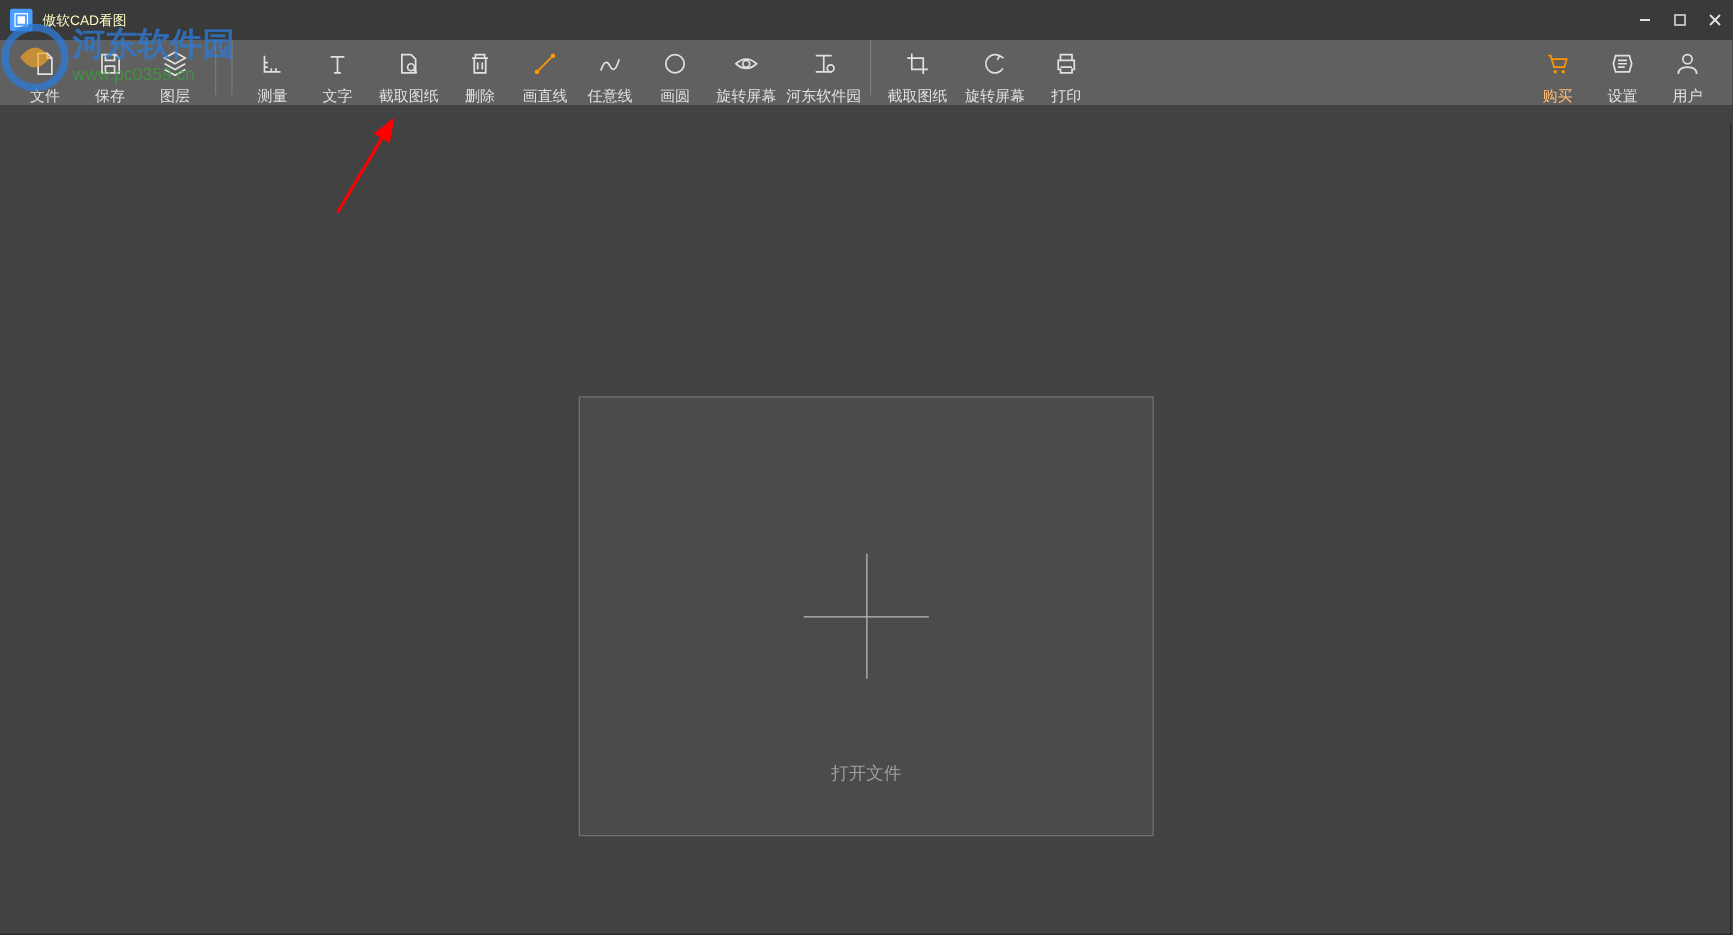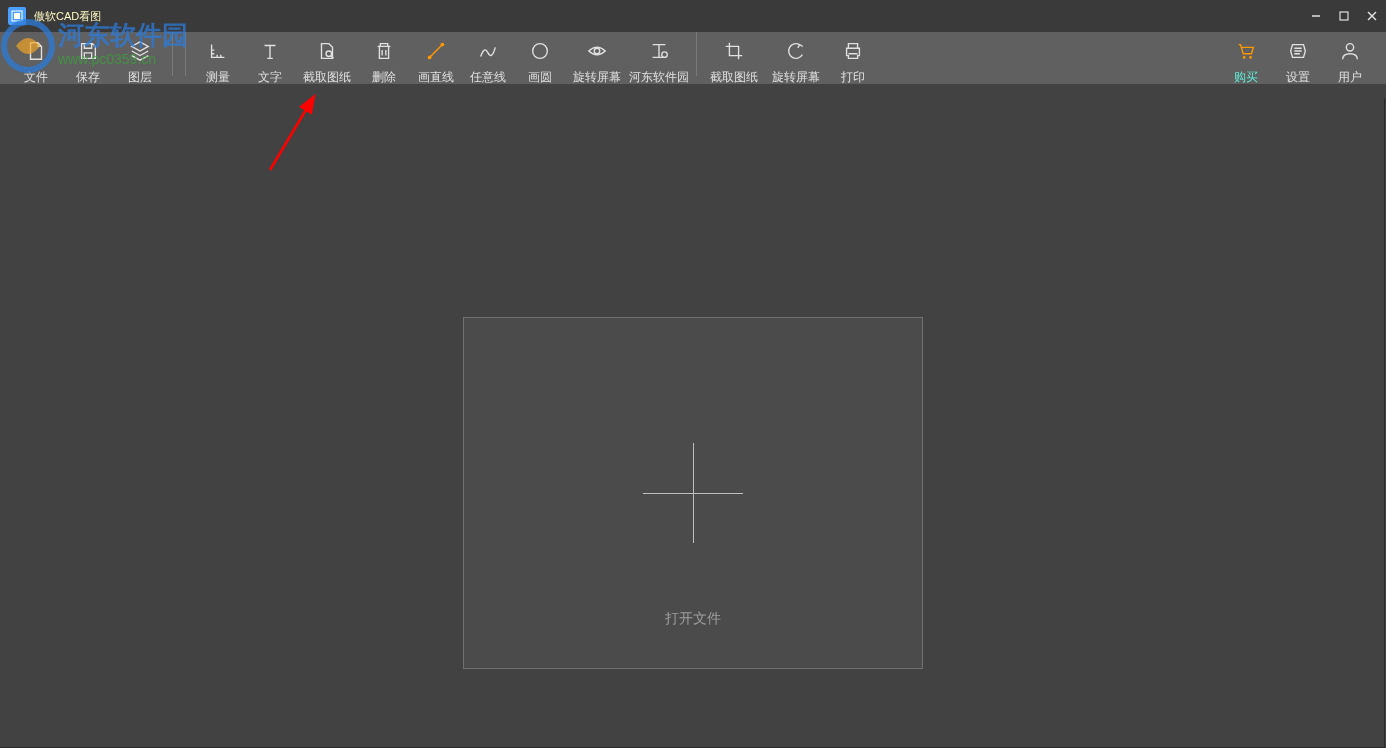--- a/index.html
+++ b/index.html
@@ -99,21 +99,21 @@
     .tool-divider {
       width: 1px;
       height: 44px;
       background: #7a7a7a;
       margin: 0 6px;
     }
     .toolbar-spacer {
       flex: 1;
     }
     .tool-btn.accent {
-      color: #5eead4;
+      color: #fdba74;
     }
     .canvas-area {
       position: absolute;
       left: 0;
       top: 98px;
       width: 1385px;
       height: 650px;
       background: #424242;
       border-right: 1px solid #2a2a2a;
       border-bottom: 1px solid #2a2a2a;

